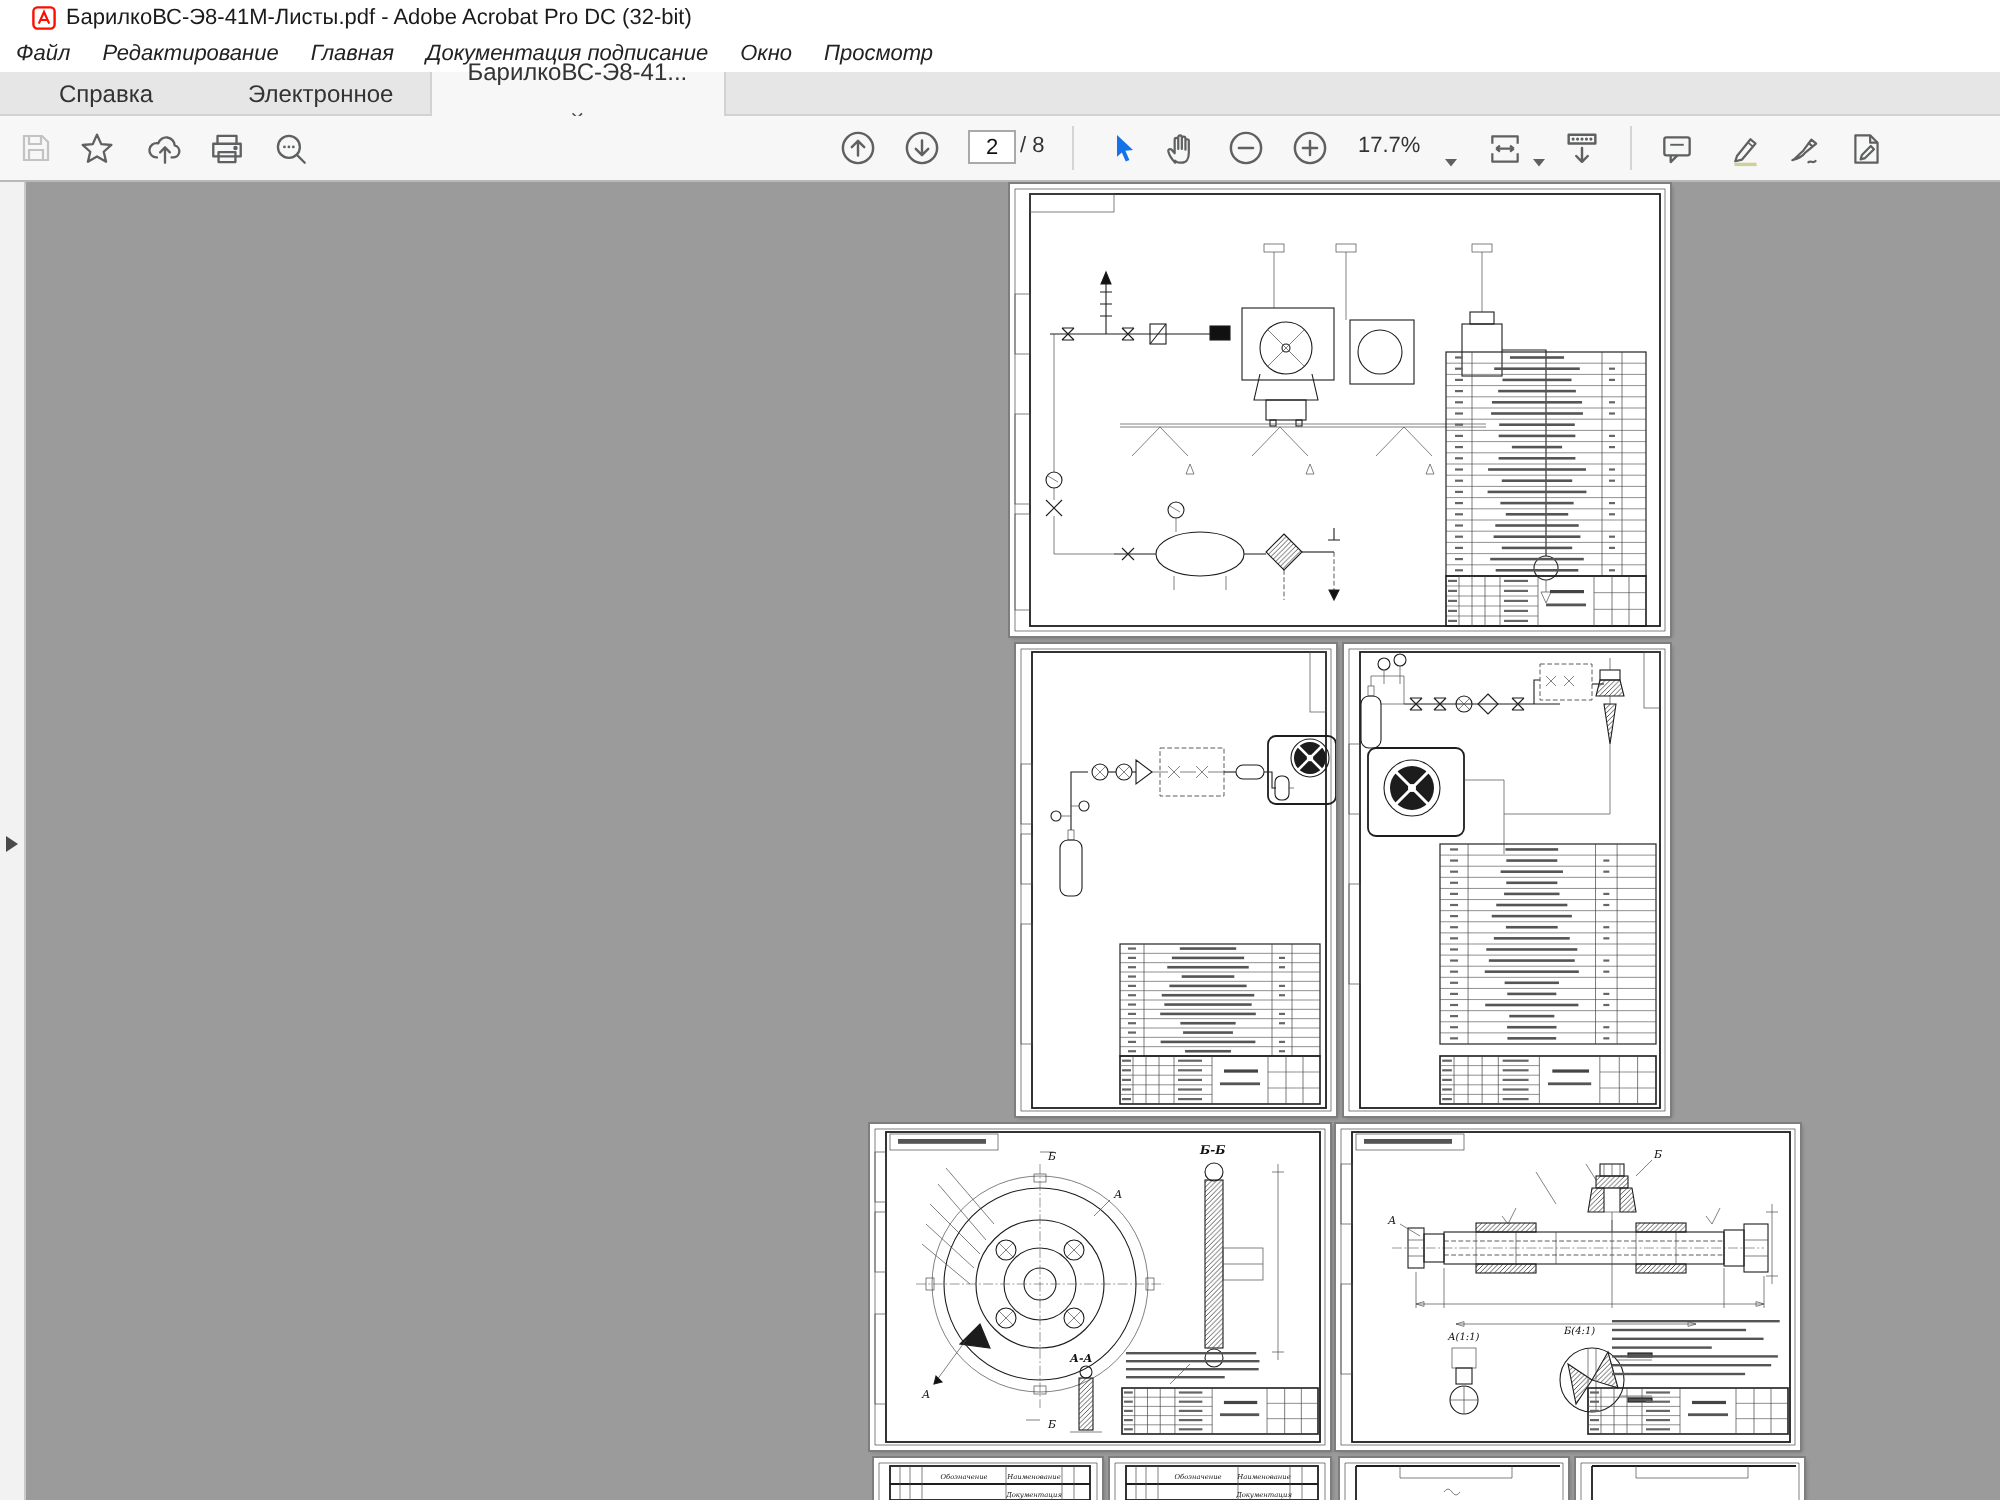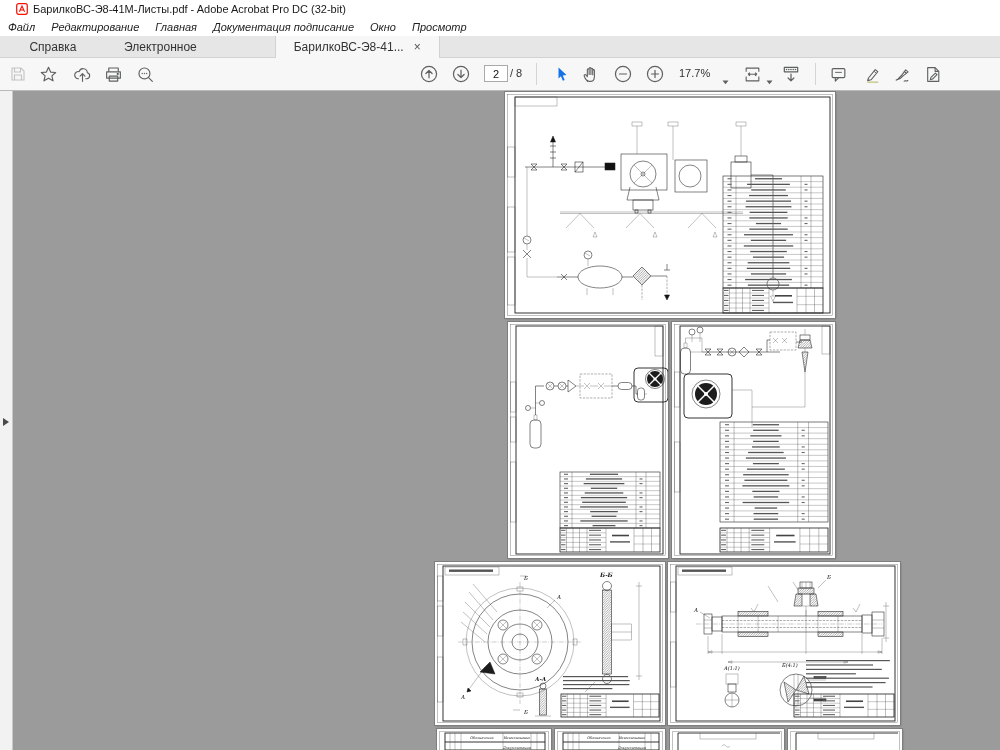--- a/index.html
+++ b/index.html
@@ -64,21 +64,21 @@
     <span class="menu-item">Просмотр</span>
   </div>
 
   <div class="tabbar">
     <div class="tab">
         <span>Справка</span>
       </div>
     <div class="tab">
         <span>Электронное</span>
       </div>
-    <div class="tab active" style="margin-left:60px;">
+    <div class="tab active" style="flex-direction:column;">
       <span>БарилкоВС-Э8-41...</span>
       <span class="close">×</span>
     </div>
   </div>
 
   <div class="toolbar">
     <span class="tb-btn" style="left:18px">
         <svg width="18" height="18" viewBox="0 0 18 18" fill="none" stroke="#c3c3c3" stroke-width="1.1">
           <path d="M3 3 h9 l3 3 v9 h-12 z"></path>
           <path d="M5.5 3 v4 h6 v-4"></path>

